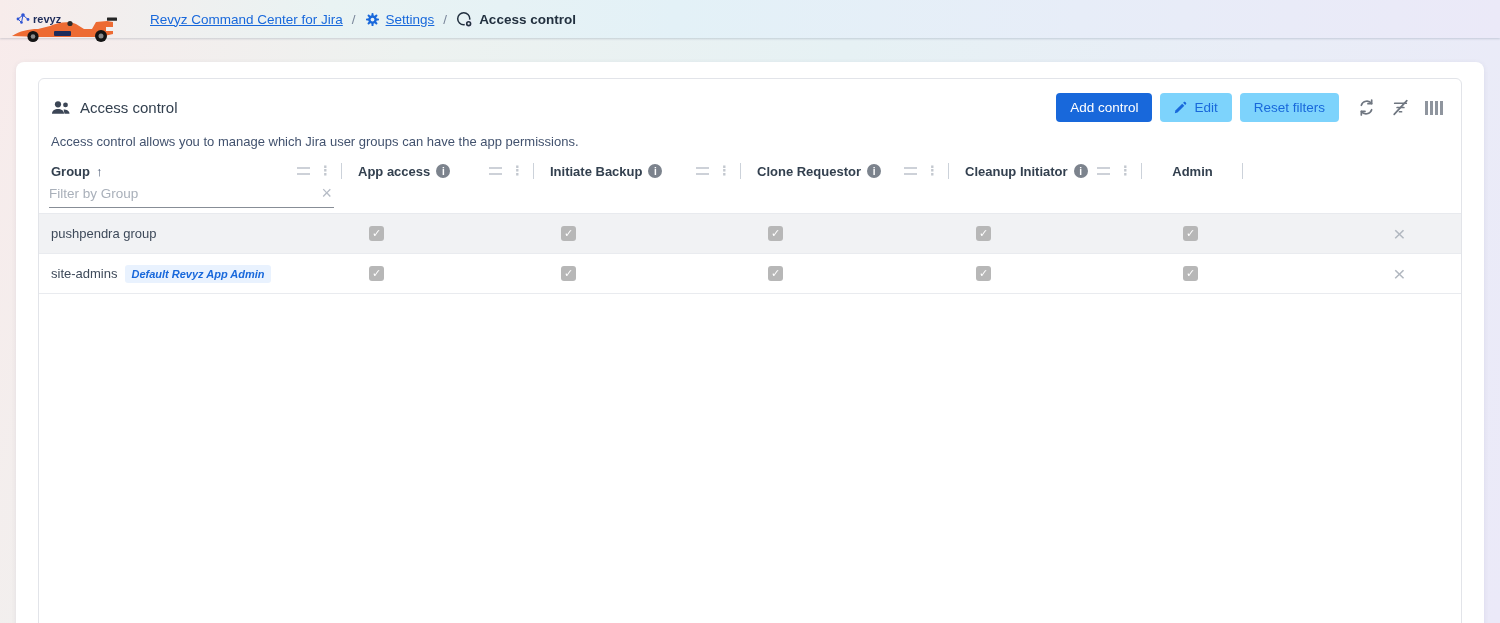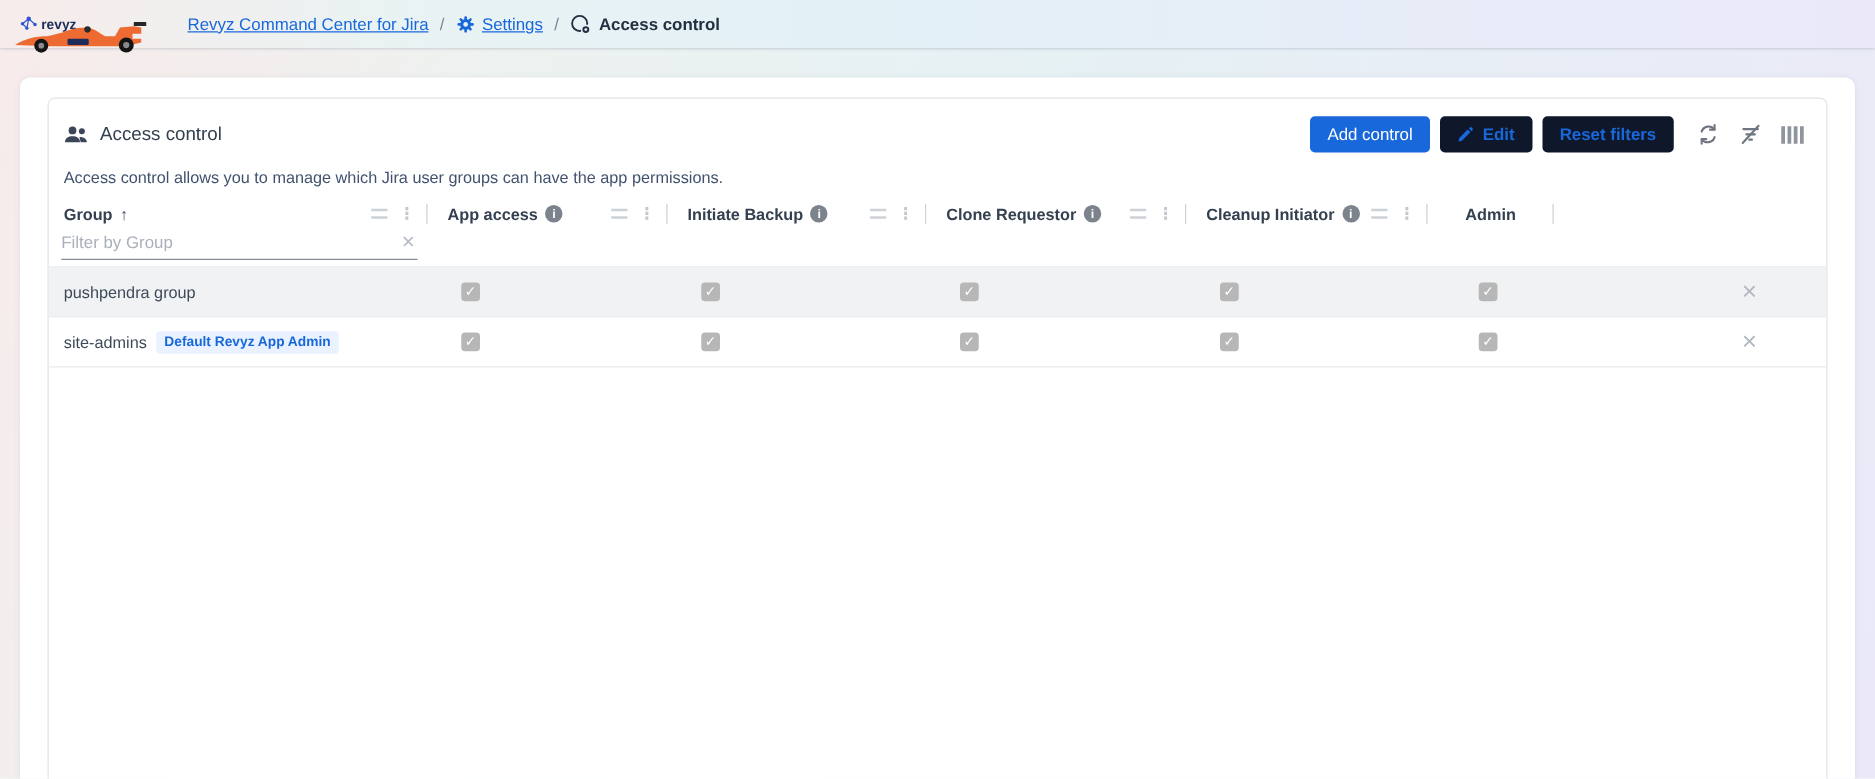--- a/index.html
+++ b/index.html
@@ -26,21 +26,21 @@
   .card{ margin:24px 16px 0; height:600px; background:#fff; border-radius:8px;
          box-shadow:0 1px 5px rgba(80,90,120,.10); }
   .panel{ margin:0 22px; position:relative; top:16px; border:1px solid #e2e4e9;
           border-radius:6px; height:560px; background:#fff; overflow:hidden; }
 
   .panel-head{ display:flex; justify-content:space-between; align-items:center; padding:14px 14px 0 12px; }
   .panel-title{ display:flex; align-items:center; gap:9px; font-size:15px; color:#33404f; }
   .actions{ display:flex; align-items:center; gap:8px; }
   .btn{ font-family:inherit; font-size:13.5px; border:none; border-radius:4px; padding:7px 14px; cursor:pointer; }
   .btn-primary{ background:#1868db; color:#fff; }
-  .btn-sec{ background:#0f172a; color:#1868db; display:flex; align-items:center; gap:7px;font-weight:bold; }
+  .btn-sec{ background:#7dd3fc; color:#1868db; display:flex; align-items:center; gap:7px; }
   .tool-icons{ display:flex; align-items:center; gap:15px; margin-left:10px; margin-right:4px; }
   .icon-btn{ display:flex; align-items:center; cursor:pointer; }
   .cols-icon{ display:inline-flex; gap:2px; }
   .cols-icon i{ width:3px; height:14px; background:#8f959e; display:block; }
 
   .desc{ padding:12px 12px 0; font-size:13px; color:#42526e; }
 
   
   .grid{ margin-top:8px; }
   .w0{width:303px}.w1{width:192px}.w2{width:207px}.w3{width:208px}.w4{width:207px}.w5{width:193px}.w6{width:101px}
@@ -69,21 +69,21 @@
   .clear{ color:#b6bcc6; font-size:18px; line-height:1; cursor:pointer; padding:0 2px; }
   .clear::before{ content:"\00D7"; }
 
   .row{ display:flex; align-items:center; height:39px; border-bottom:1px solid #e9ebef;
         font-size:13px; color:#3e4a5a; background:#fff; }
   .row.alt{ background:#f1f2f4; }
   .cell{ box-sizing:border-box; display:flex; align-items:center; height:100%; }
   .c-group{ padding-left:12px; gap:8px; }
   .c-perm{ padding-left:27px; }
   .c-action{ justify-content:center; }
-  .badge{ background:#e9f2fe; color:#1868db; font-size:11px; font-weight:700; padding:3px 6px; border-radius:3px; white-space:nowrap; }
+  .badge{ background:#e9f2fe; color:#1868db; font-size:11px; font-weight:700; padding:3px 6px; border-radius:3px; white-space:nowrap;font-style:italic; }
   .cb{ width:15px; height:15px; background:#b7b7b7; border-radius:3px; display:flex;
        align-items:center; justify-content:center; cursor:pointer; }
   .cb::before{ content:"\2713"; color:#fff; font-size:11px; font-weight:700; }
   .x{ color:#b2b8c0; font-size:21px; line-height:1; cursor:pointer; }
   .x::before{ content:"\00D7"; }
 </style>
 </head>
 <body>
 
 <div class="topbar">

